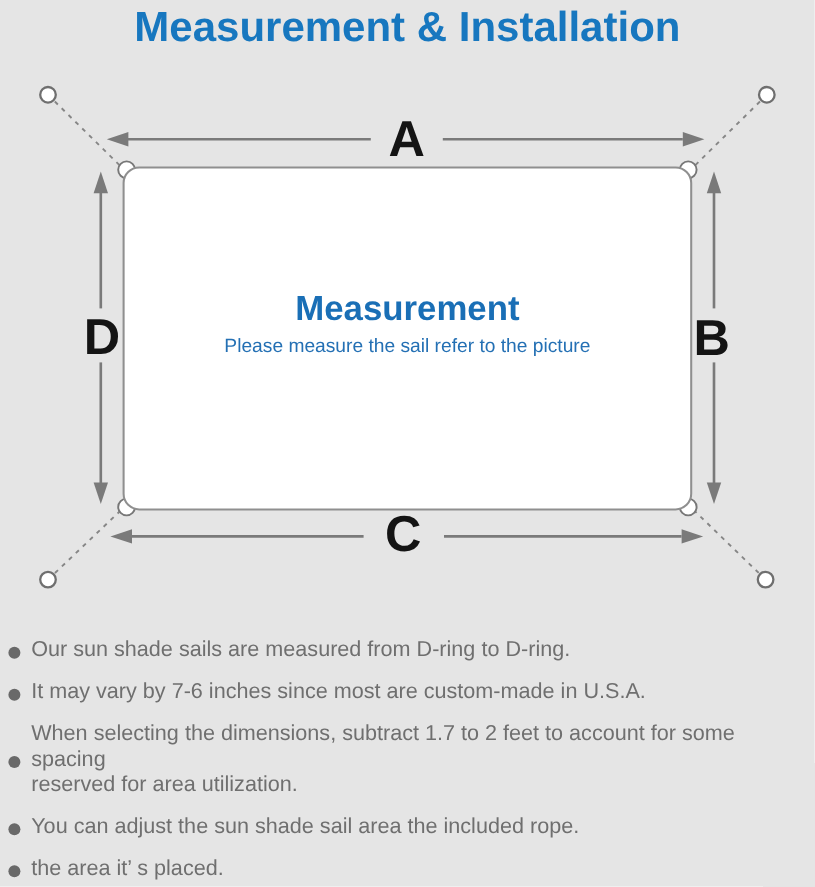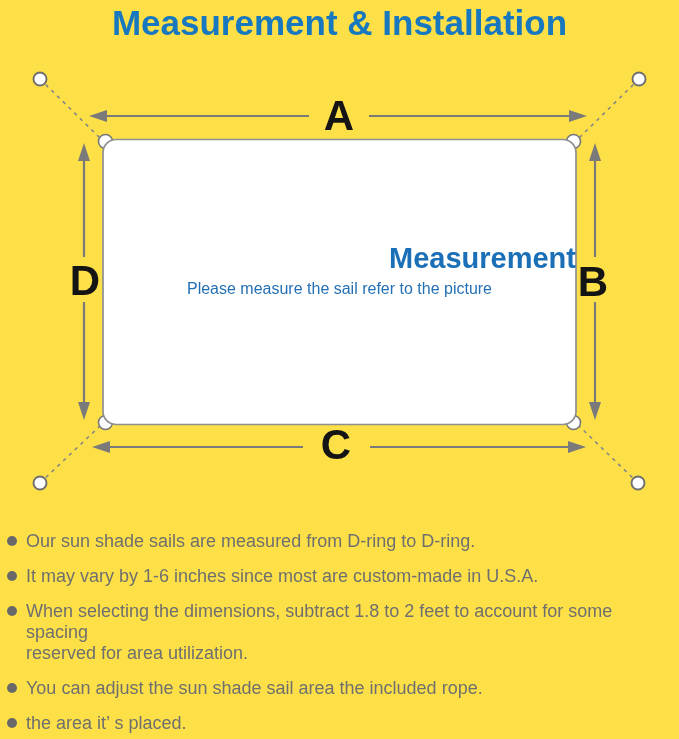--- a/index.html
+++ b/index.html
@@ -1,35 +1,35 @@
 <!DOCTYPE html>
 <html><head>
 <meta charset="utf-8">
 <style>
   html,body { margin:0; padding:0; background:#ffffff; }
   .stage {
-    position:relative; width:679px; height:739px; background:#fde047;
+    position:relative; width:679px; height:739px; background:#e5e5e5;
     font-family:"Liberation Sans", sans-serif; overflow:hidden;
   }
   .title {
     position:absolute; top:0; left:0; right:0; height:46px; line-height:46px;
     text-align:center; font-size:35px; font-weight:bold; color:#1777bf;
   }
   svg.diagram { position:absolute; left:0; top:0; }
   .center-box {
     position:absolute; left:103px; width:473px; top:242px;
     text-align:center; color:#1a6fb6;
   }
-  .center-heading { margin:0; font-size:29px; font-weight:bold; color:#1a6fb6;text-align:right; }
+  .center-heading { margin:0; font-size:29px; font-weight:bold; color:#1a6fb6; }
   .center-sub { margin:5px 0 0 0; font-size:16px; color:#2470b4; }
   .notes {
     position:absolute; top:531px; left:7px; right:2px;
     display:flex; flex-direction:column; gap:14px;
   }
-  .note { display:flex; align-items:flex-start; }
+  .note { display:flex; align-items:center; }
   .note-dot {
     flex:none; width:10px; height:10px; border-radius:50%;
     background:#696969; margin:5px 9px 0 0;
   }
   .note-text { font-size:18px; line-height:21px; color:#6f6f6f; }
 </style>
 </head>
 <body>
 
 <div class="stage">
@@ -105,27 +105,27 @@
   <div class="notes">
     <div class="note">
       <span class="note-dot"></span>
       <div class="note-text">
         <div>Our sun shade sails are measured from D-ring to D-ring.</div>
       </div>
     </div>
     <div class="note">
       <span class="note-dot"></span>
       <div class="note-text">
-        <div>It may vary by 1-6 inches since most are custom-made in U.S.A.</div>
+        <div>It may vary by 7-6 inches since most are custom-made in U.S.A.</div>
       </div>
     </div>
     <div class="note">
       <span class="note-dot"></span>
       <div class="note-text">
-        <div>When selecting the dimensions, subtract 1.8 to 2 feet to account for some spacing</div>
+        <div>When selecting the dimensions, subtract 1.7 to 2 feet to account for some spacing</div>
         <div>reserved for area utilization.</div>
       </div>
     </div>
     <div class="note">
       <span class="note-dot"></span>
       <div class="note-text">
         <div>You can adjust the sun shade sail area the included rope.</div>
       </div>
     </div>
     <div class="note">

